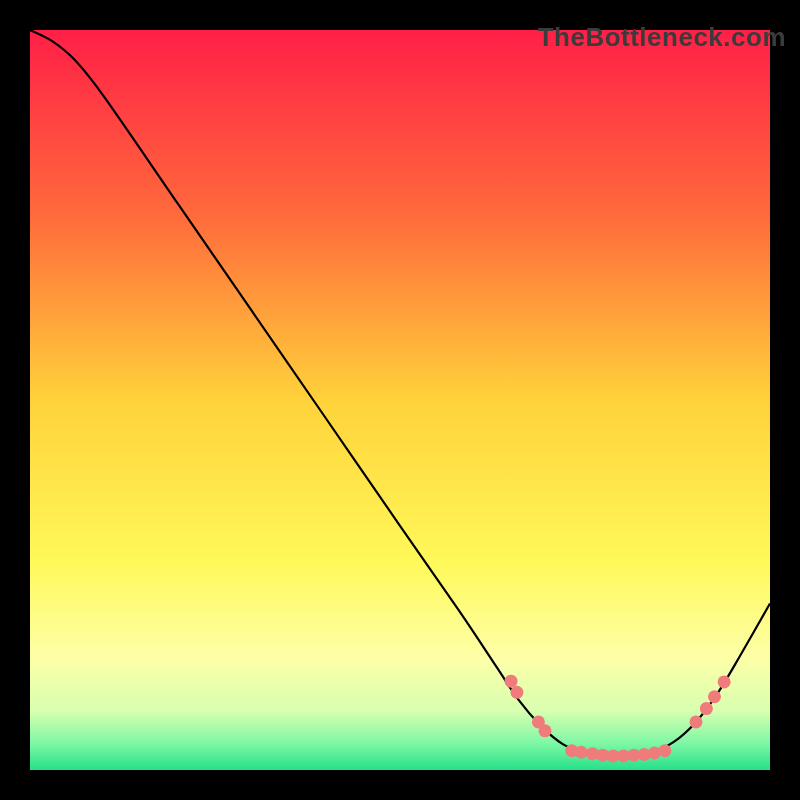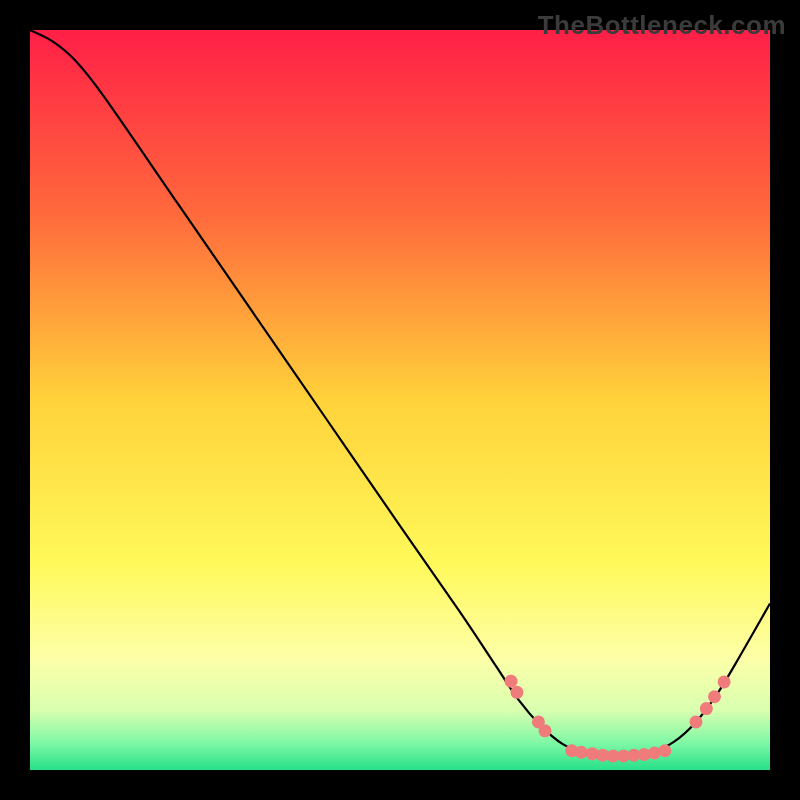--- a/index.html
+++ b/index.html
@@ -12,21 +12,21 @@
     font-family: Arial, Helvetica, sans-serif;
   }
   .frame {
     position: relative;
     width: 800px;
     height: 800px;
     background: #000;
   }
   .attribution {
     position: absolute;
-    top: 10px;
+    top: 22px;
     right: 14px;
     color: #3b3b3b;
     font-size: 26px;
     font-weight: bold;
     letter-spacing: 0.5px;
     user-select: none;
   }
   svg {
     display: block;
   }

